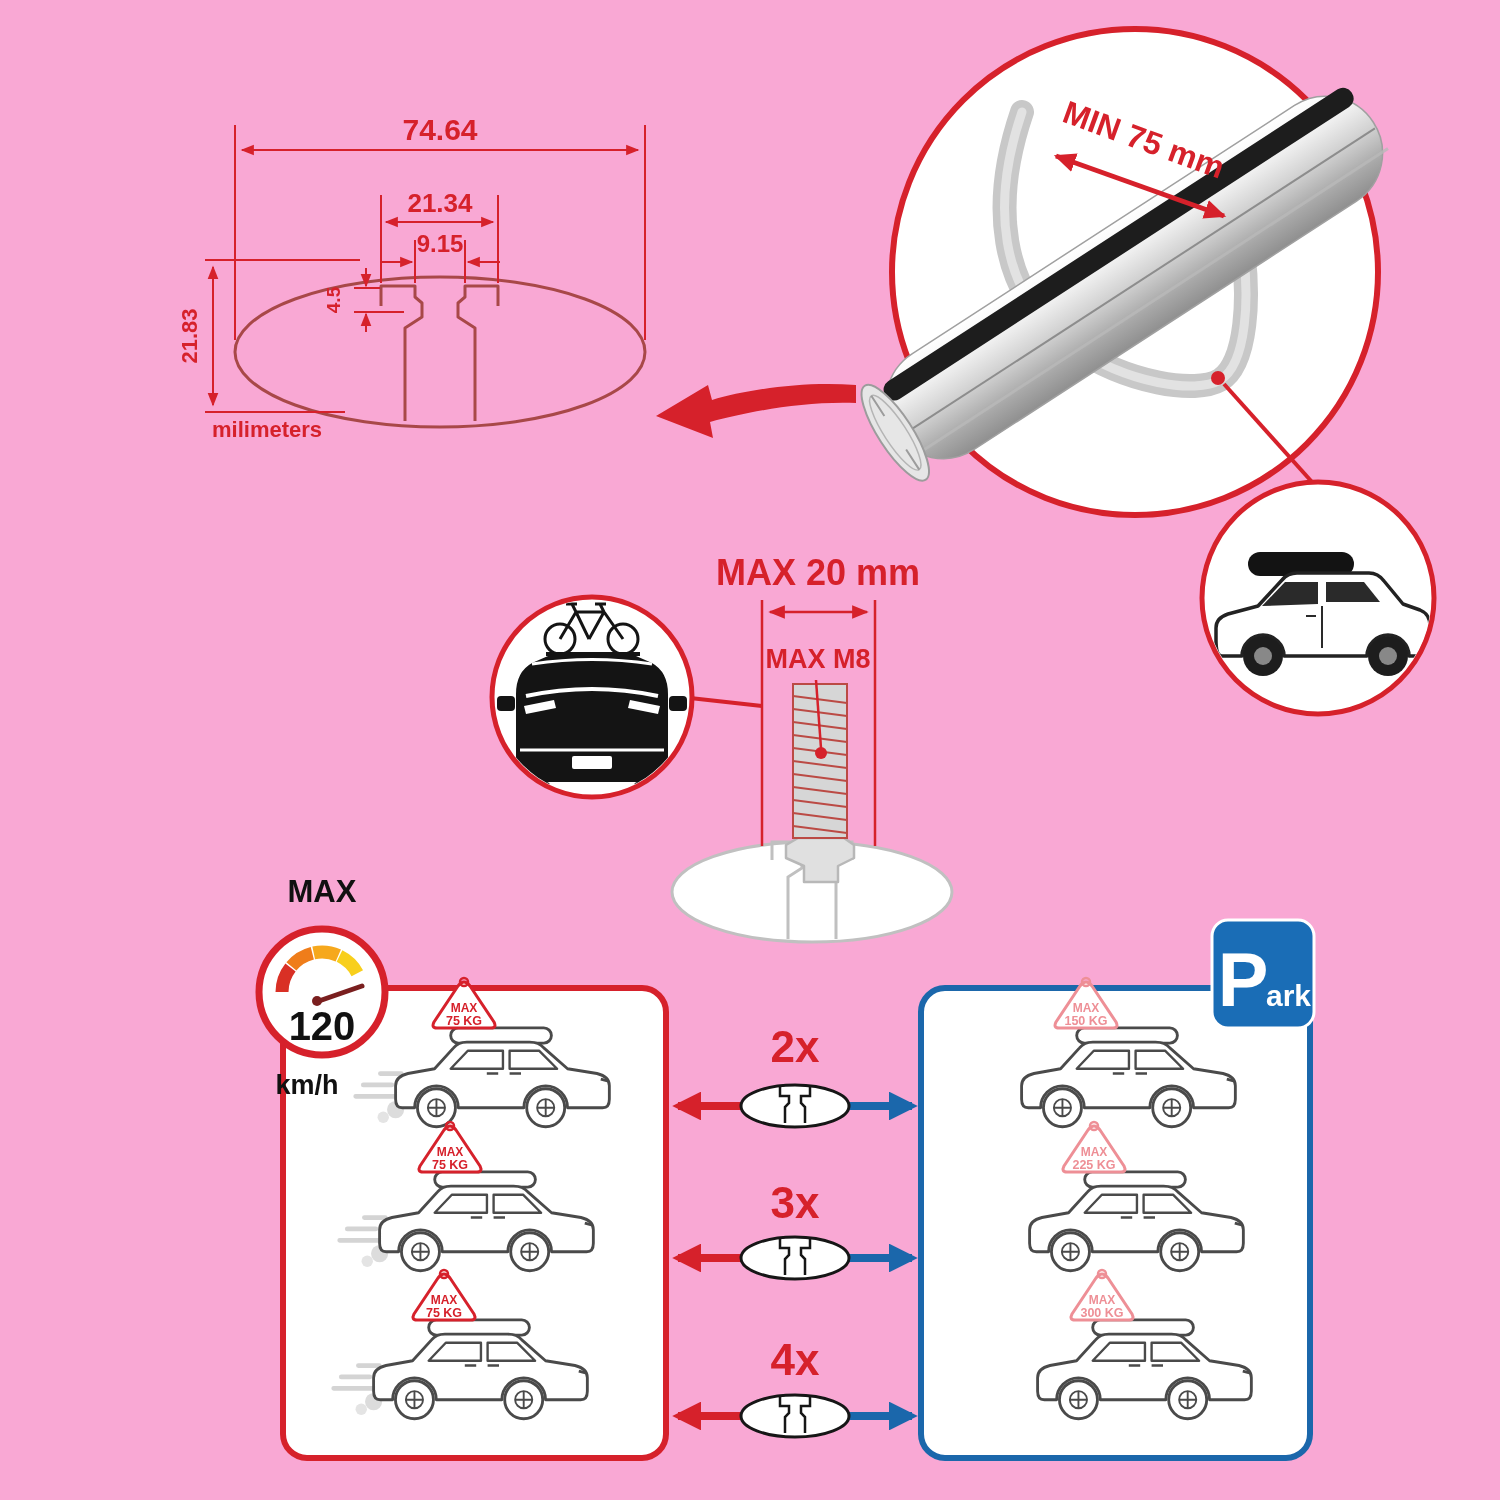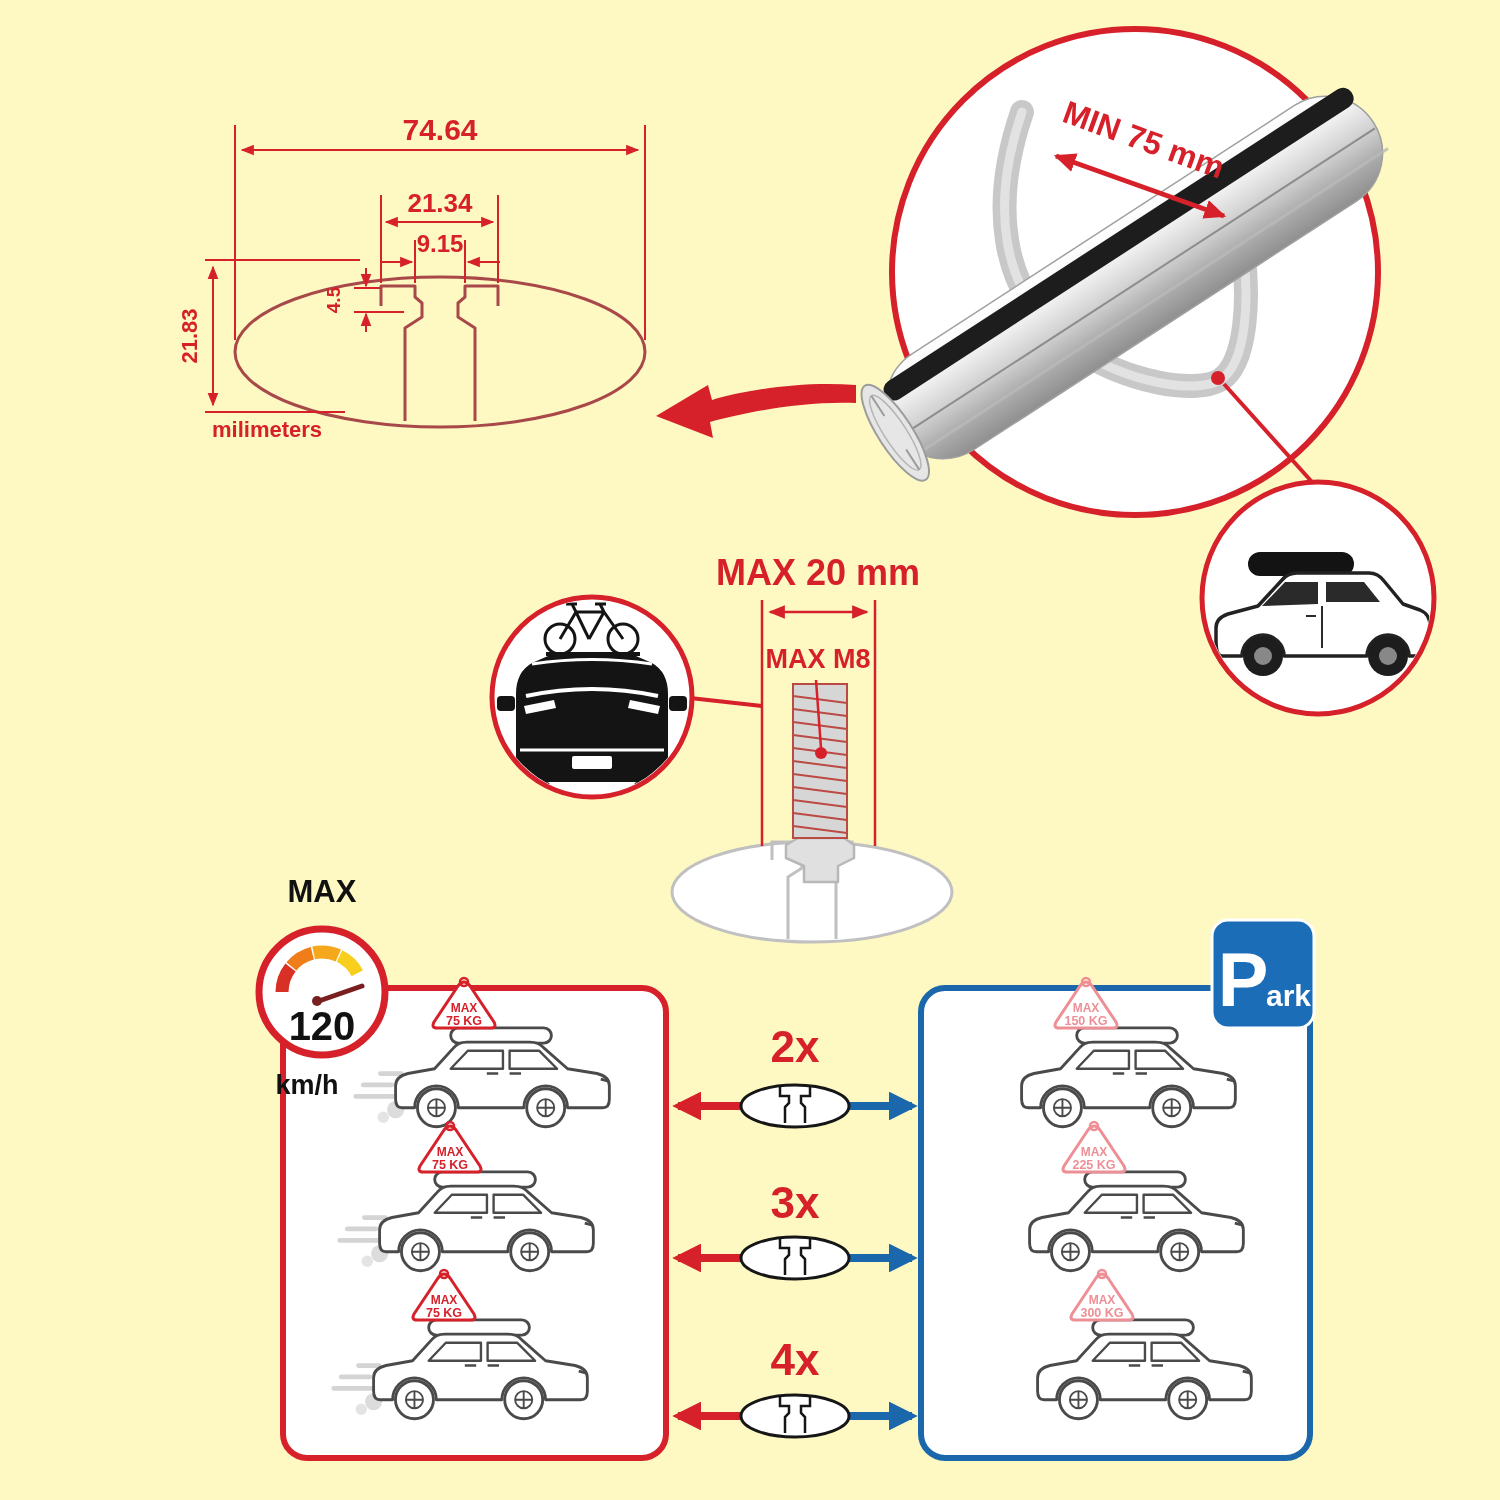--- a/index.html
+++ b/index.html
@@ -1,16 +1,16 @@
 <!DOCTYPE html>
 <html><head>
 <meta charset="utf-8">
 <style>
   html,body{margin:0;padding:0;background:#ffffff}
-  .stage{width:1500px;height:1500px;position:relative;background:#fef9c3;font-family:"Liberation Sans",sans-serif;overflow:hidden}
+  .stage{width:1500px;height:1500px;position:relative;background:#f9a8d4;font-family:"Liberation Sans",sans-serif;overflow:hidden}
   svg{display:block}
   text{font-family:"Liberation Sans",sans-serif}
 </style>
 </head>
 <body>
 
 <div class="stage">
 <svg width="1500" height="1500" viewBox="0 0 1500 1500">
   <defs>
     <marker id="mDim" markerWidth="7" markerHeight="7" refX="8.5" refY="5" viewBox="0 0 10 10" orient="auto-start-reverse">

